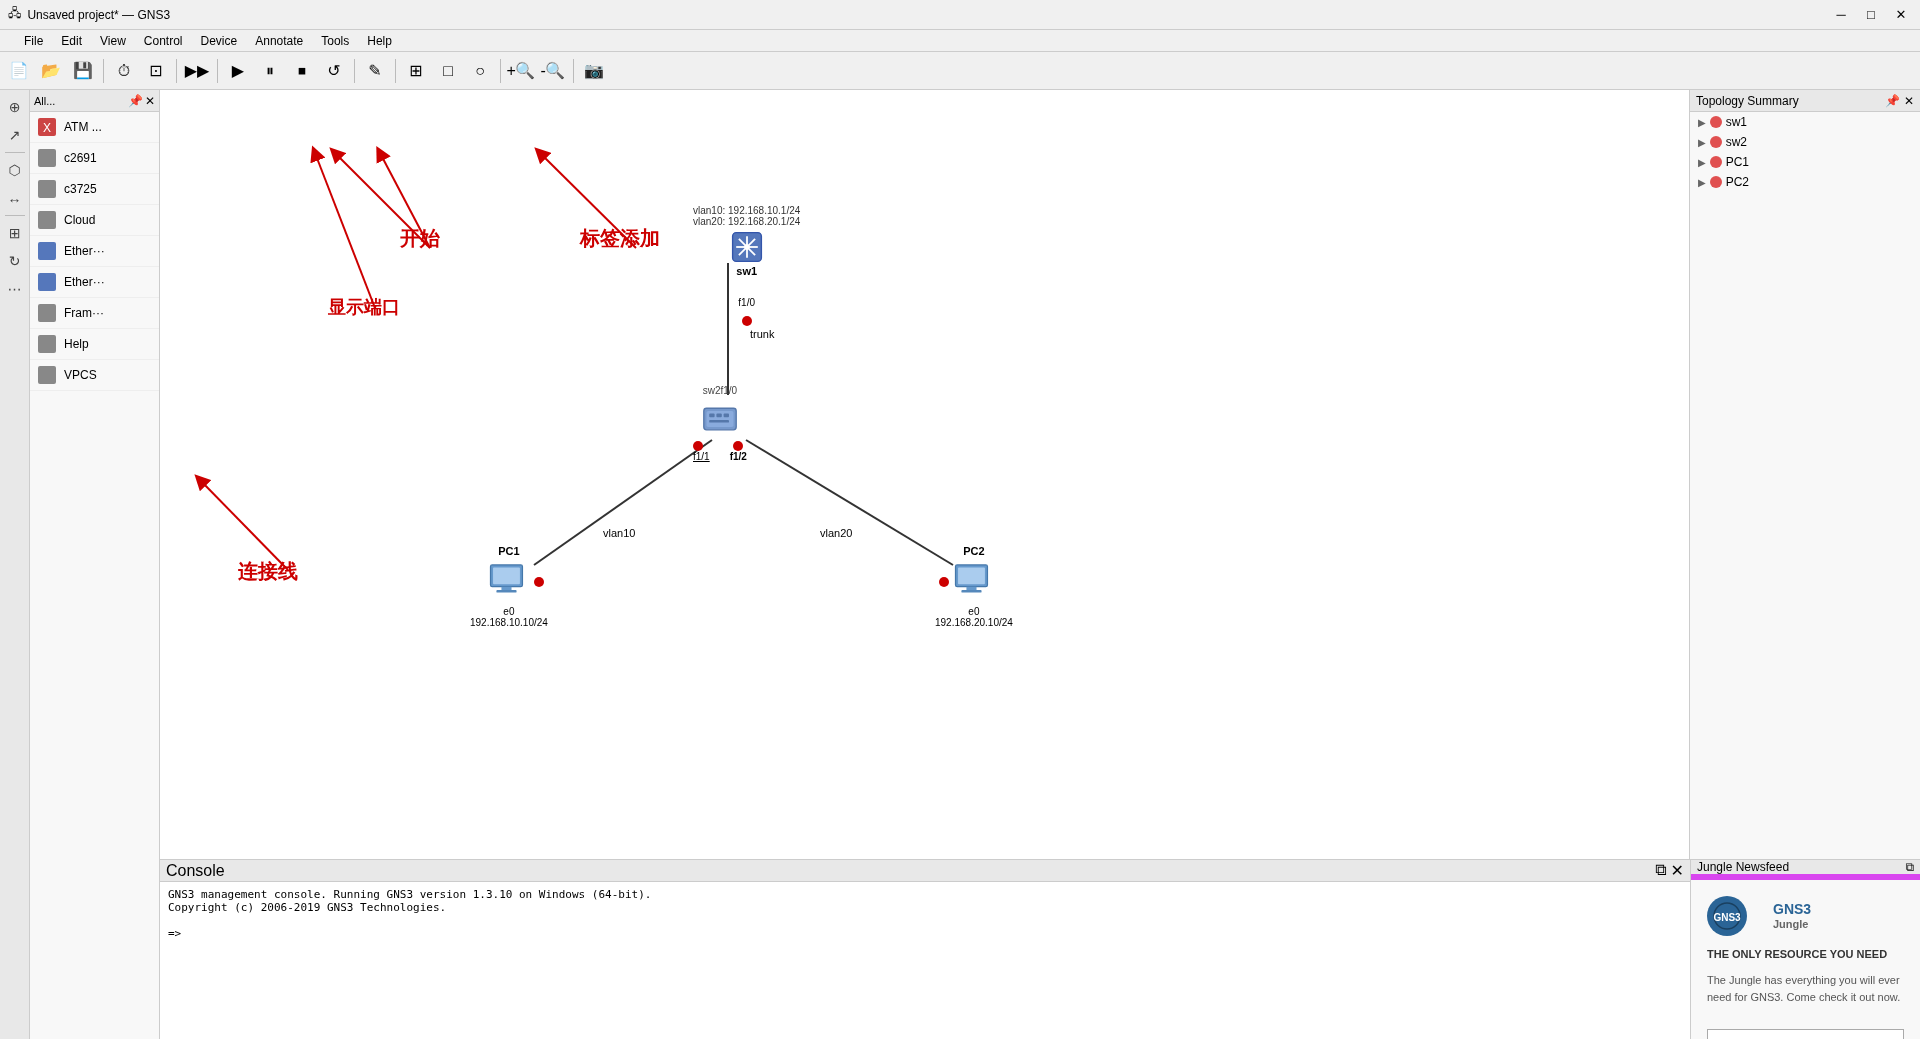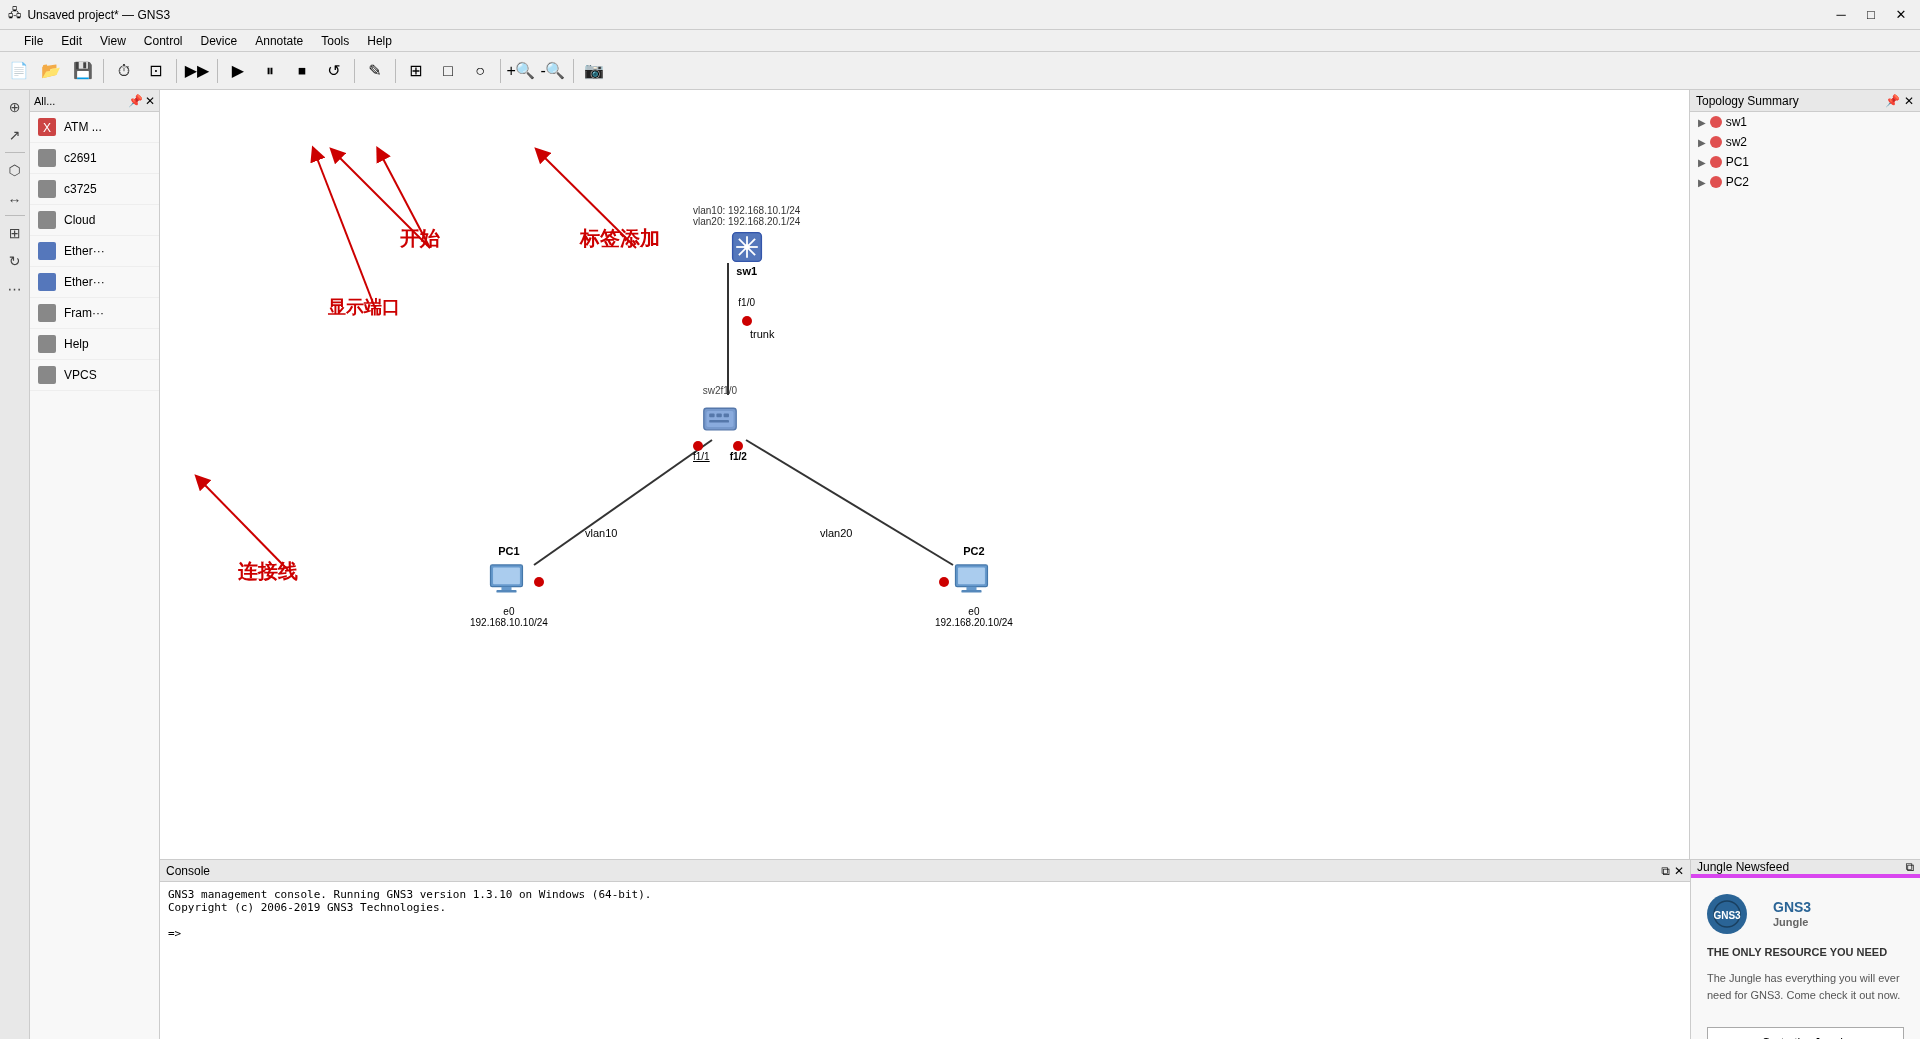--- a/index.html
+++ b/index.html
@@ -71,30 +71,30 @@
     .topo-chevron { font-size: 10px; color: #666; }
 
     
     #console-area {
       height: 180px; display: flex; background: white; border-top: 1px solid #ccc;
     }
     #console-panel { flex: 1; display: flex; flex-direction: column; }
     #console-header {
       height: 22px; background: #e8e8e8; display: flex; align-items: center;
       padding: 0 6px; border-bottom: 1px solid #ccc; justify-content: space-between;
-      font-size: 12px;
+      font-size: 16px;
     }
     #console-header-right { display: flex; gap: 4px; }
     #console-body { flex: 1; padding: 6px 8px; font-family: monospace; font-size: 11px; background: white; overflow-y: auto; }
 
     
     #jungle-panel { width: 230px; background: #f8f8f8; border-left: 1px solid #ccc; display: flex; flex-direction: column; }
     #jungle-header {
       height: 22px; background: #e8e8e8; display: flex; align-items: center;
-      padding: 0 6px; border-bottom: 4px solid #d946ef; justify-content: space-between; font-size: 12px;
+      padding: 0 6px; border-bottom: 6px solid #d946ef; justify-content: space-between; font-size: 12px;
     }
     #jungle-body { flex: 1; padding: 16px; display: flex; flex-direction: column; align-items: flex-start; gap: 12px; }
     #jungle-logo { display: flex; align-items: center; gap: 26px; }
     #jungle-logo-circle {
       width: 40px; height: 40px; border-radius: 50%; background: #2a6496;
       display: flex; align-items: center; justify-content: center; color: white; font-size: 14px; font-weight: bold;
     }
     #jungle-logo-text { font-size: 13px; font-weight: bold; color: #2a6496; line-height: 1.2; }
     #jungle-tagline { font-size: 11px; font-weight: bold; color: #333; }
     #jungle-desc { font-size: 11px; color: #555; line-height: 1.5; }
@@ -374,21 +374,21 @@
               <rect x="6" y="5" width="32" height="20" rx="1" fill="#aaccee"></rect>
               <rect x="16" y="28" width="12" height="4" fill="#6699cc"></rect>
               <rect x="10" y="32" width="24" height="3" rx="1" fill="#5588bb"></rect>
             </svg>
           </div>
           <div style="font-size:10px;margin-top:2px;">e0</div>
           <div style="font-size:10px;">192.168.20.10/24</div>
         </div>
 
         <div style="position:absolute;left:590px;top:238px;font-size:11px;">trunk</div>
-        <div style="position:absolute;left:425px;top:437px;font-size:11px;">vlan10</div>
+        <div style="position:absolute;left:443px;top:437px;font-size:11px;">vlan10</div>
         <div style="position:absolute;left:660px;top:437px;font-size:11px;">vlan20</div>
 
         <div class="annotation" style="left:240px;top:135px;font-size:20px;">开始</div>
         <div class="annotation" style="left:420px;top:135px;font-size:20px;">标签添加</div>
         <div class="annotation" style="left:168px;top:205px;font-size:18px;">显示端口</div>
         <div class="annotation" style="left:78px;top:468px;font-size:20px;">连接线</div>
       </div>
 
       <div id="topology-panel">
         <div id="topology-header">

